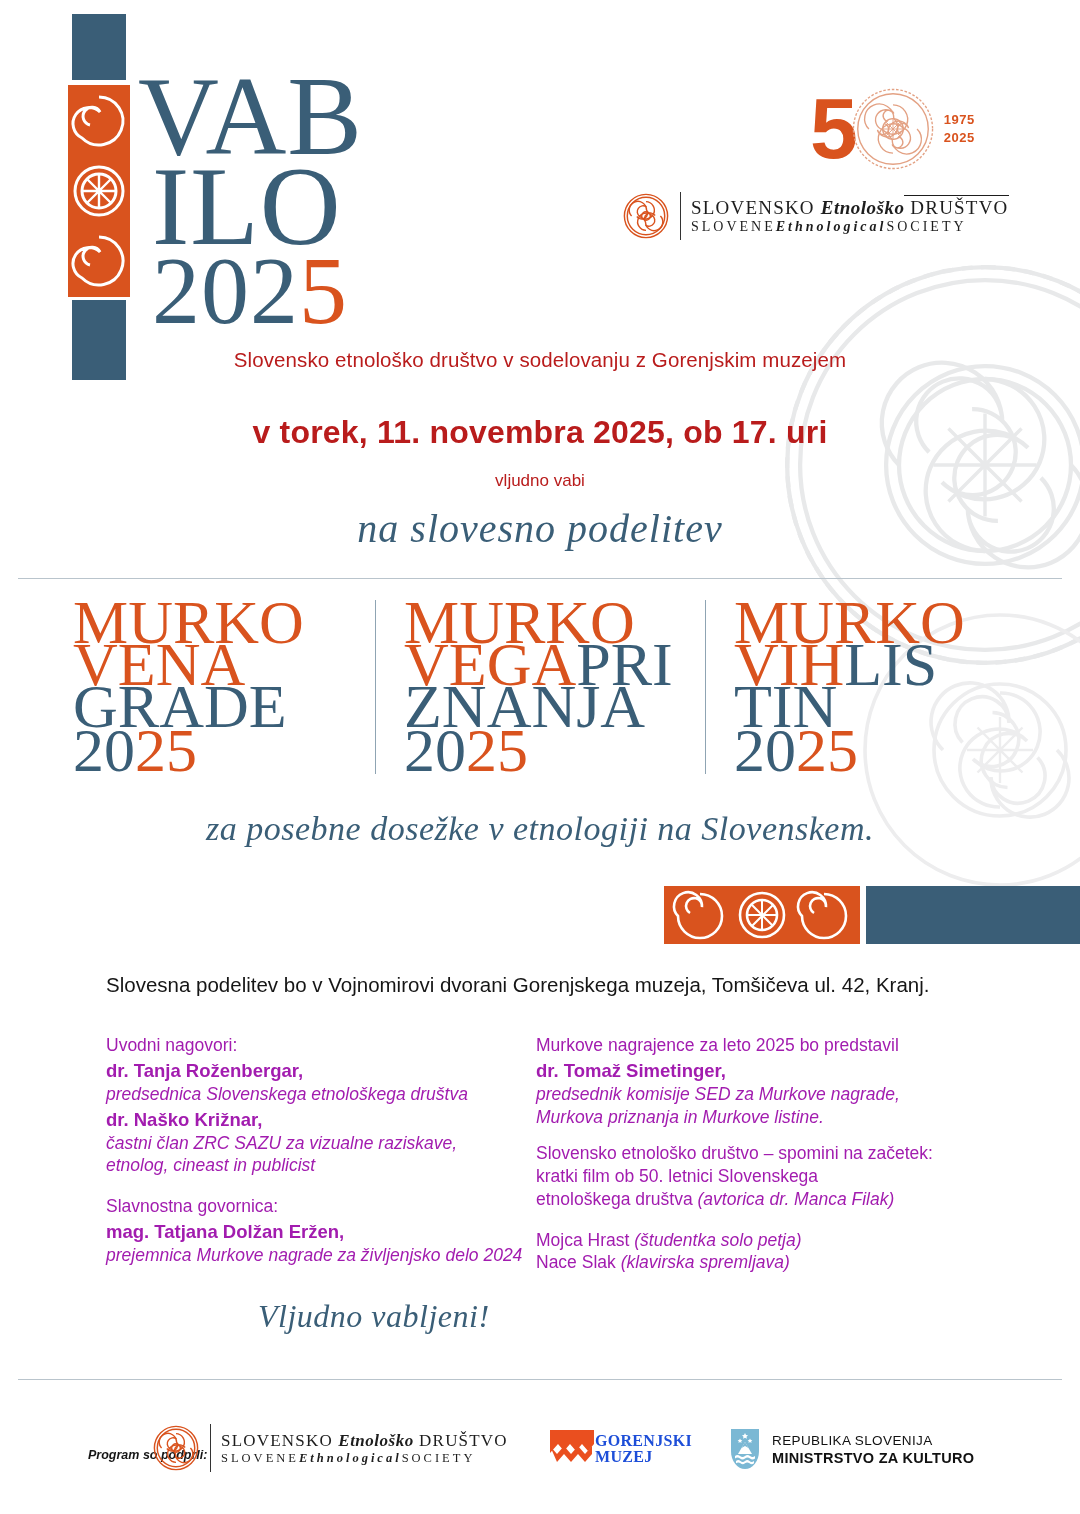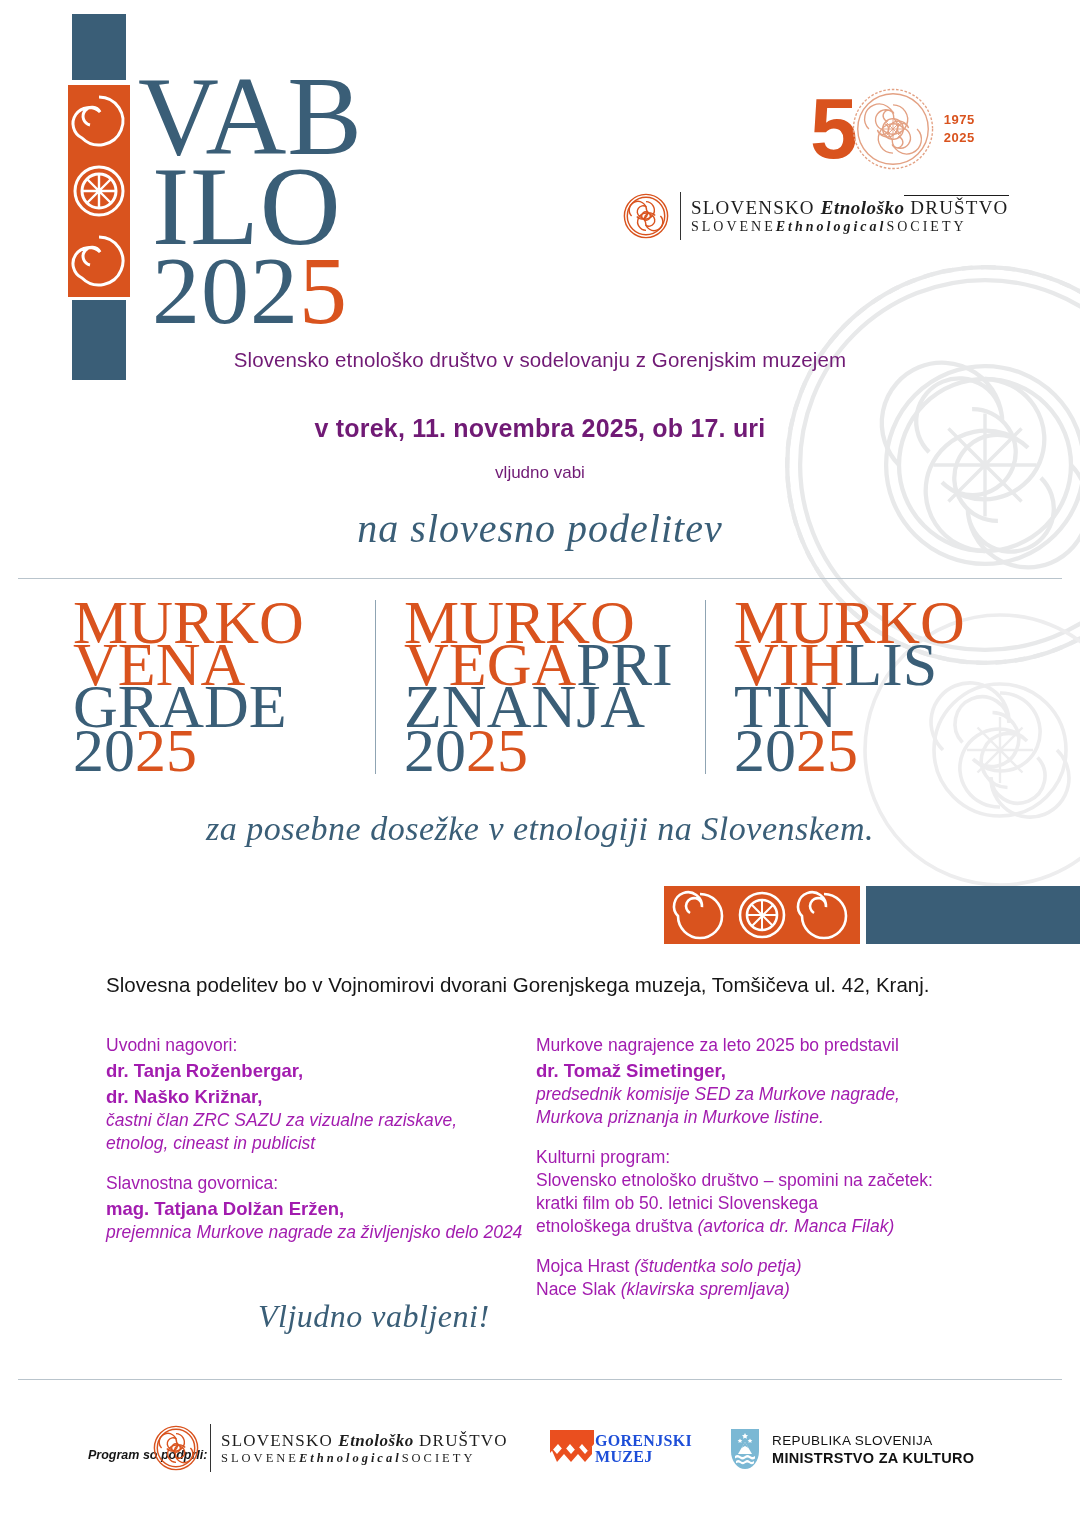--- a/index.html
+++ b/index.html
@@ -118,25 +118,25 @@
   .sed-top .mark { width: 48px; height: 48px; }
   .sed-top .line1 { font-size: 19px; }
   .sed-top .line2 { font-size: 14px; }
 
   
   .intro {
     position: absolute;
     left: 0; top: 348px;
     width: 1080px;
     text-align: center;
-    color: #701a75;
+    color: #b91c1c;
   }
   .intro .org { font-size: 20.5px; letter-spacing: 0.1px; }
   .intro .date {
-    font-size: 25px;
+    font-size: 32px;
     font-weight: bold;
     margin-top: 42px;
     letter-spacing: 0.2px;
   }
   .intro .vabi { font-size: 17px; margin-top: 20px; }
 
   .script {
     position: absolute;
     width: 1080px;
     text-align: center;
@@ -417,40 +417,40 @@
   </svg>
   <div class="band-blue"></div>
 
   <div class="venue">Slovesna podelitev bo v Vojnomirovi dvorani Gorenjskega muzeja, Tomšičeva ul. 42, Kranj.</div>
 
   <div class="cols">
     <div class="col-left">
       <div class="blk">
         <div class="ln">Uvodni nagovori:</div>
         <div class="ln b">dr. Tanja Roženbergar,</div>
+        <div class="ln i">predsednica Slovenskega etnološkega društva</div>
         <div class="ln b">dr. Naško Križnar,</div>
         <div class="ln i">častni član ZRC SAZU za vizualne raziskave,</div>
         <div class="ln i">etnolog, cineast in publicist</div>
       </div>
       <div class="blk">
         <div class="ln sp">Slavnostna govornica:</div>
         <div class="ln b">mag. Tatjana Dolžan Eržen,</div>
         <div class="ln i">prejemnica Murkove nagrade za življenjsko delo 2024</div>
       </div>
     </div>
 
     <div class="col-right">
       <div class="blk">
         <div class="ln">Murkove nagrajence za leto 2025 bo predstavil</div>
         <div class="ln b">dr. Tomaž Simetinger,</div>
         <div class="ln i">predsednik komisije SED za Murkove nagrade,</div>
         <div class="ln i">Murkova priznanja in Murkove listine.</div>
       </div>
       <div class="blk">
-        <div class="ln sp">Kulturni program:</div>
         <div class="ln">Slovensko etnološko društvo – spomini na začetek:</div>
         <div class="ln">kratki film ob 50. letnici Slovenskega</div>
         <div class="ln"><span>etnološkega društva </span><span class="i">(avtorica dr. Manca Filak)</span></div>
       </div>
       <div class="blk">
         <div class="ln sp"><span>Mojca Hrast </span><span class="i">(študentka solo petja)</span></div>
         <div class="ln"><span>Nace Slak </span><span class="i">(klavirska spremljava)</span></div>
       </div>
     </div>
   </div>

